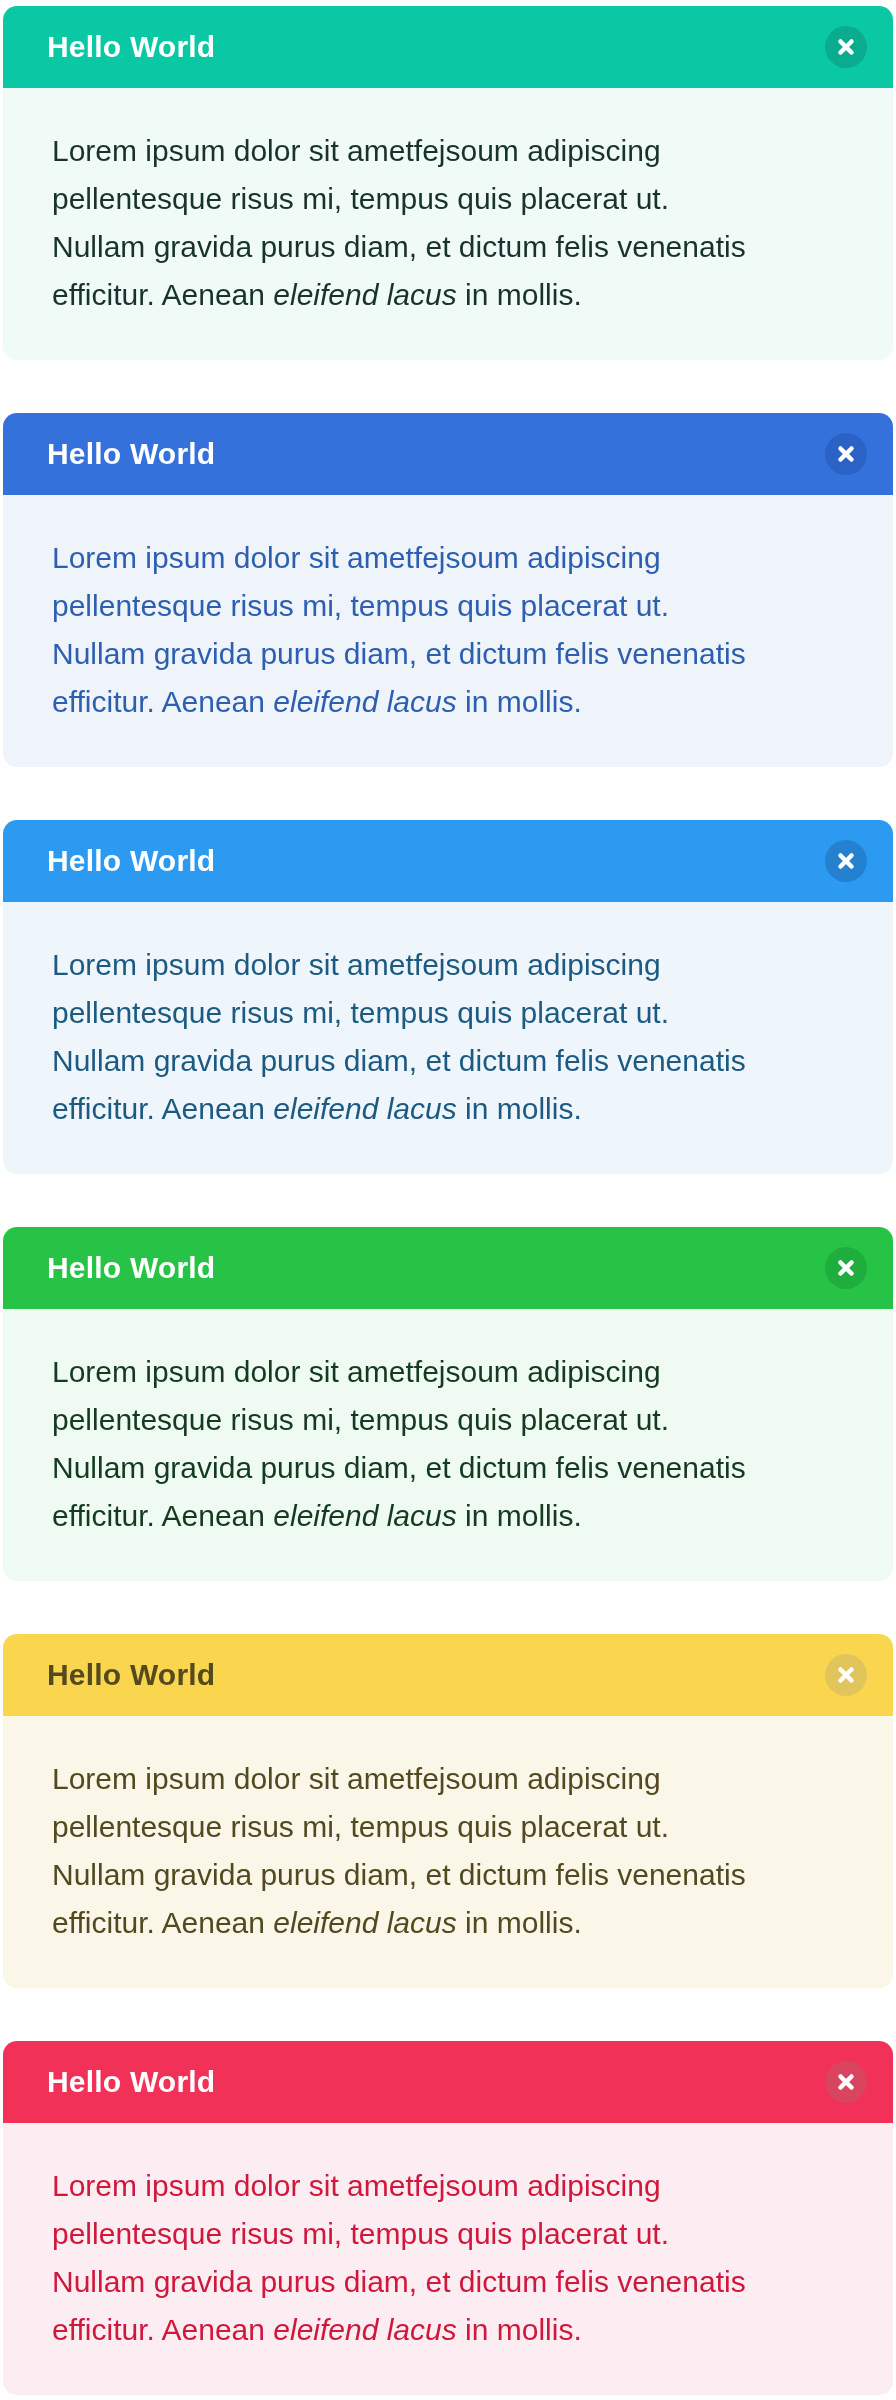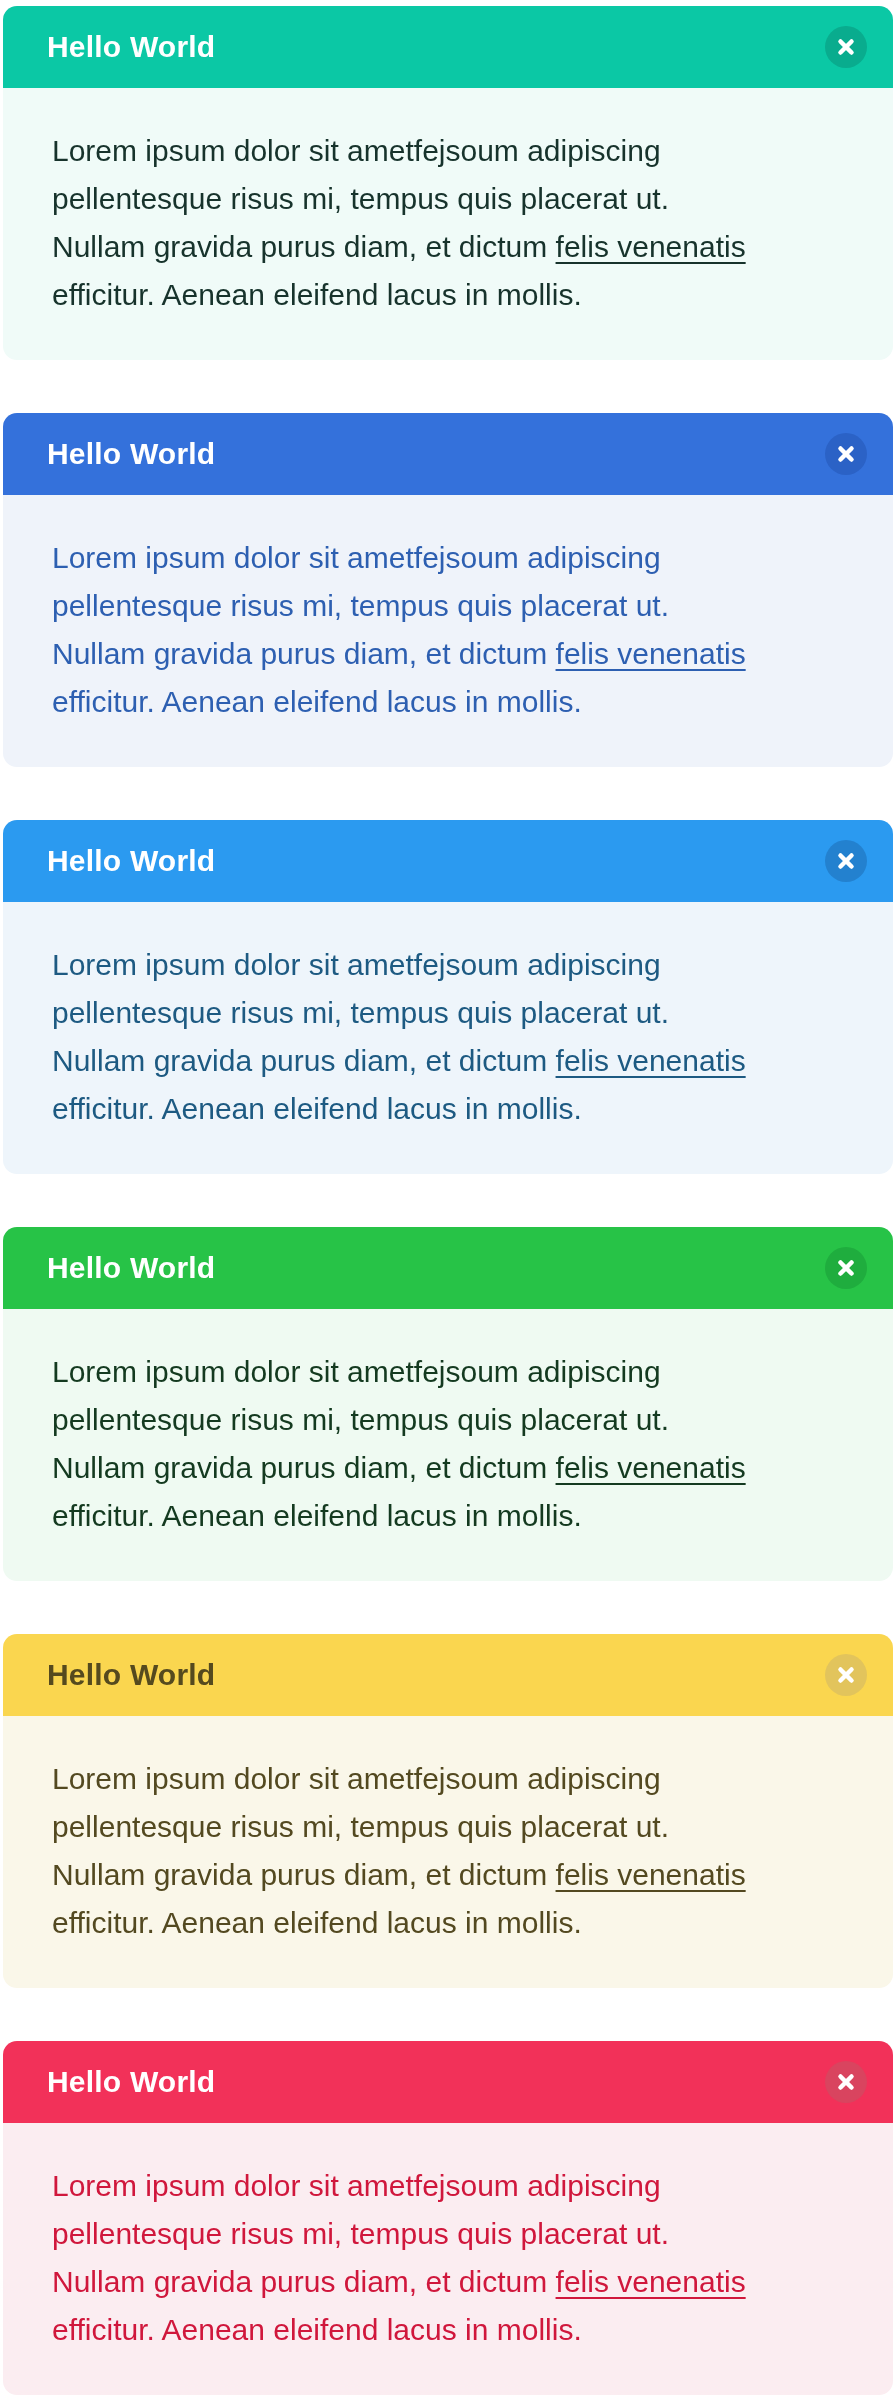--- a/index.html
+++ b/index.html
@@ -50,22 +50,22 @@
   }
   .card-body {
     background: var(--body-bg);
     color: var(--body-text);
     padding: 39px 28px 41px 49px;
     font-size: 30px;
     line-height: 48px;
   }
   .body-line { white-space: nowrap; }
   .seg-bold      { font-weight: 400; }
-  .seg-italic    { }
-  .seg-underline { text-decoration: underline; text-underline-offset: 5px; text-decoration-thickness: 2px; }
+  .seg-italic    { font-style: italic; }
+  .seg-underline { text-underline-offset: 5px; text-decoration-thickness: 2px; }
 </style>
 </head>
 <body>
 
 <div class="cards">
   <div class="card" style="--header-bg: #0bc8a5; --title-color: #ffffff; --close-bg: #09ac8e; --close-icon-color: #ffffff; --body-bg: #f0fbf8; --body-text: #17332c;">
     <div class="card-header">
       <span class="card-title">Hello World</span>
       <button class="close-btn">
         <span style="display:flex">

